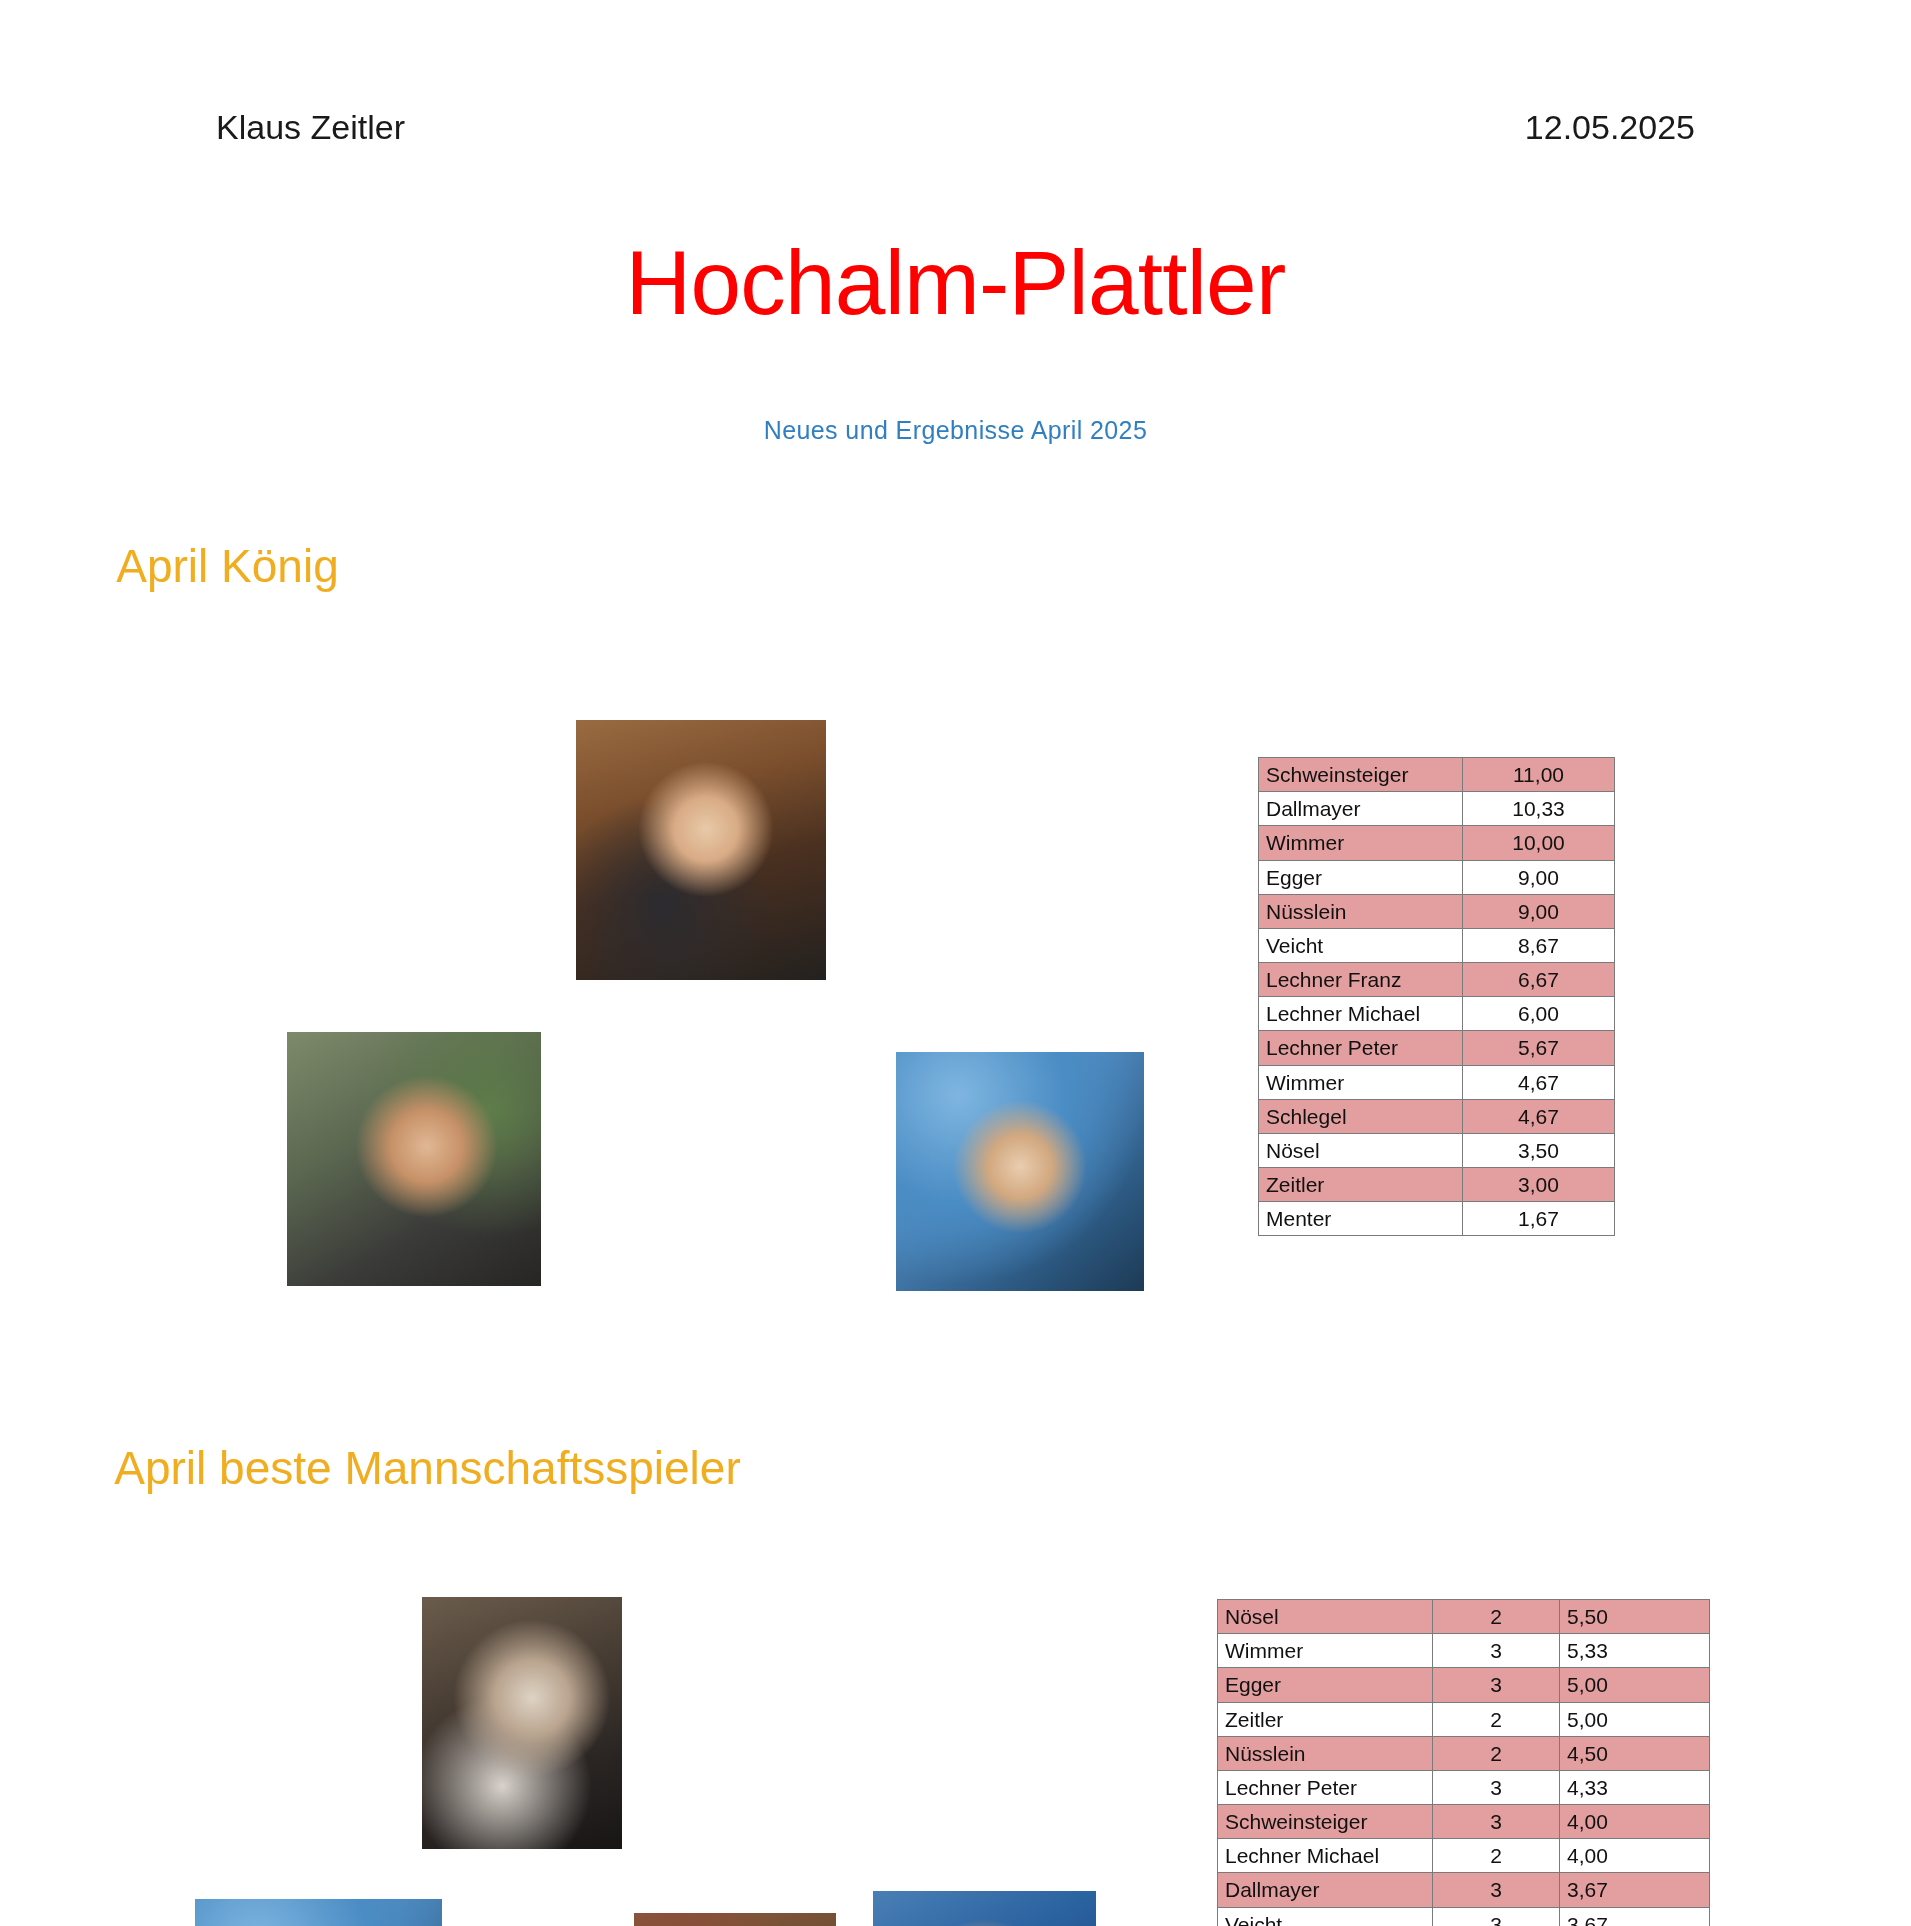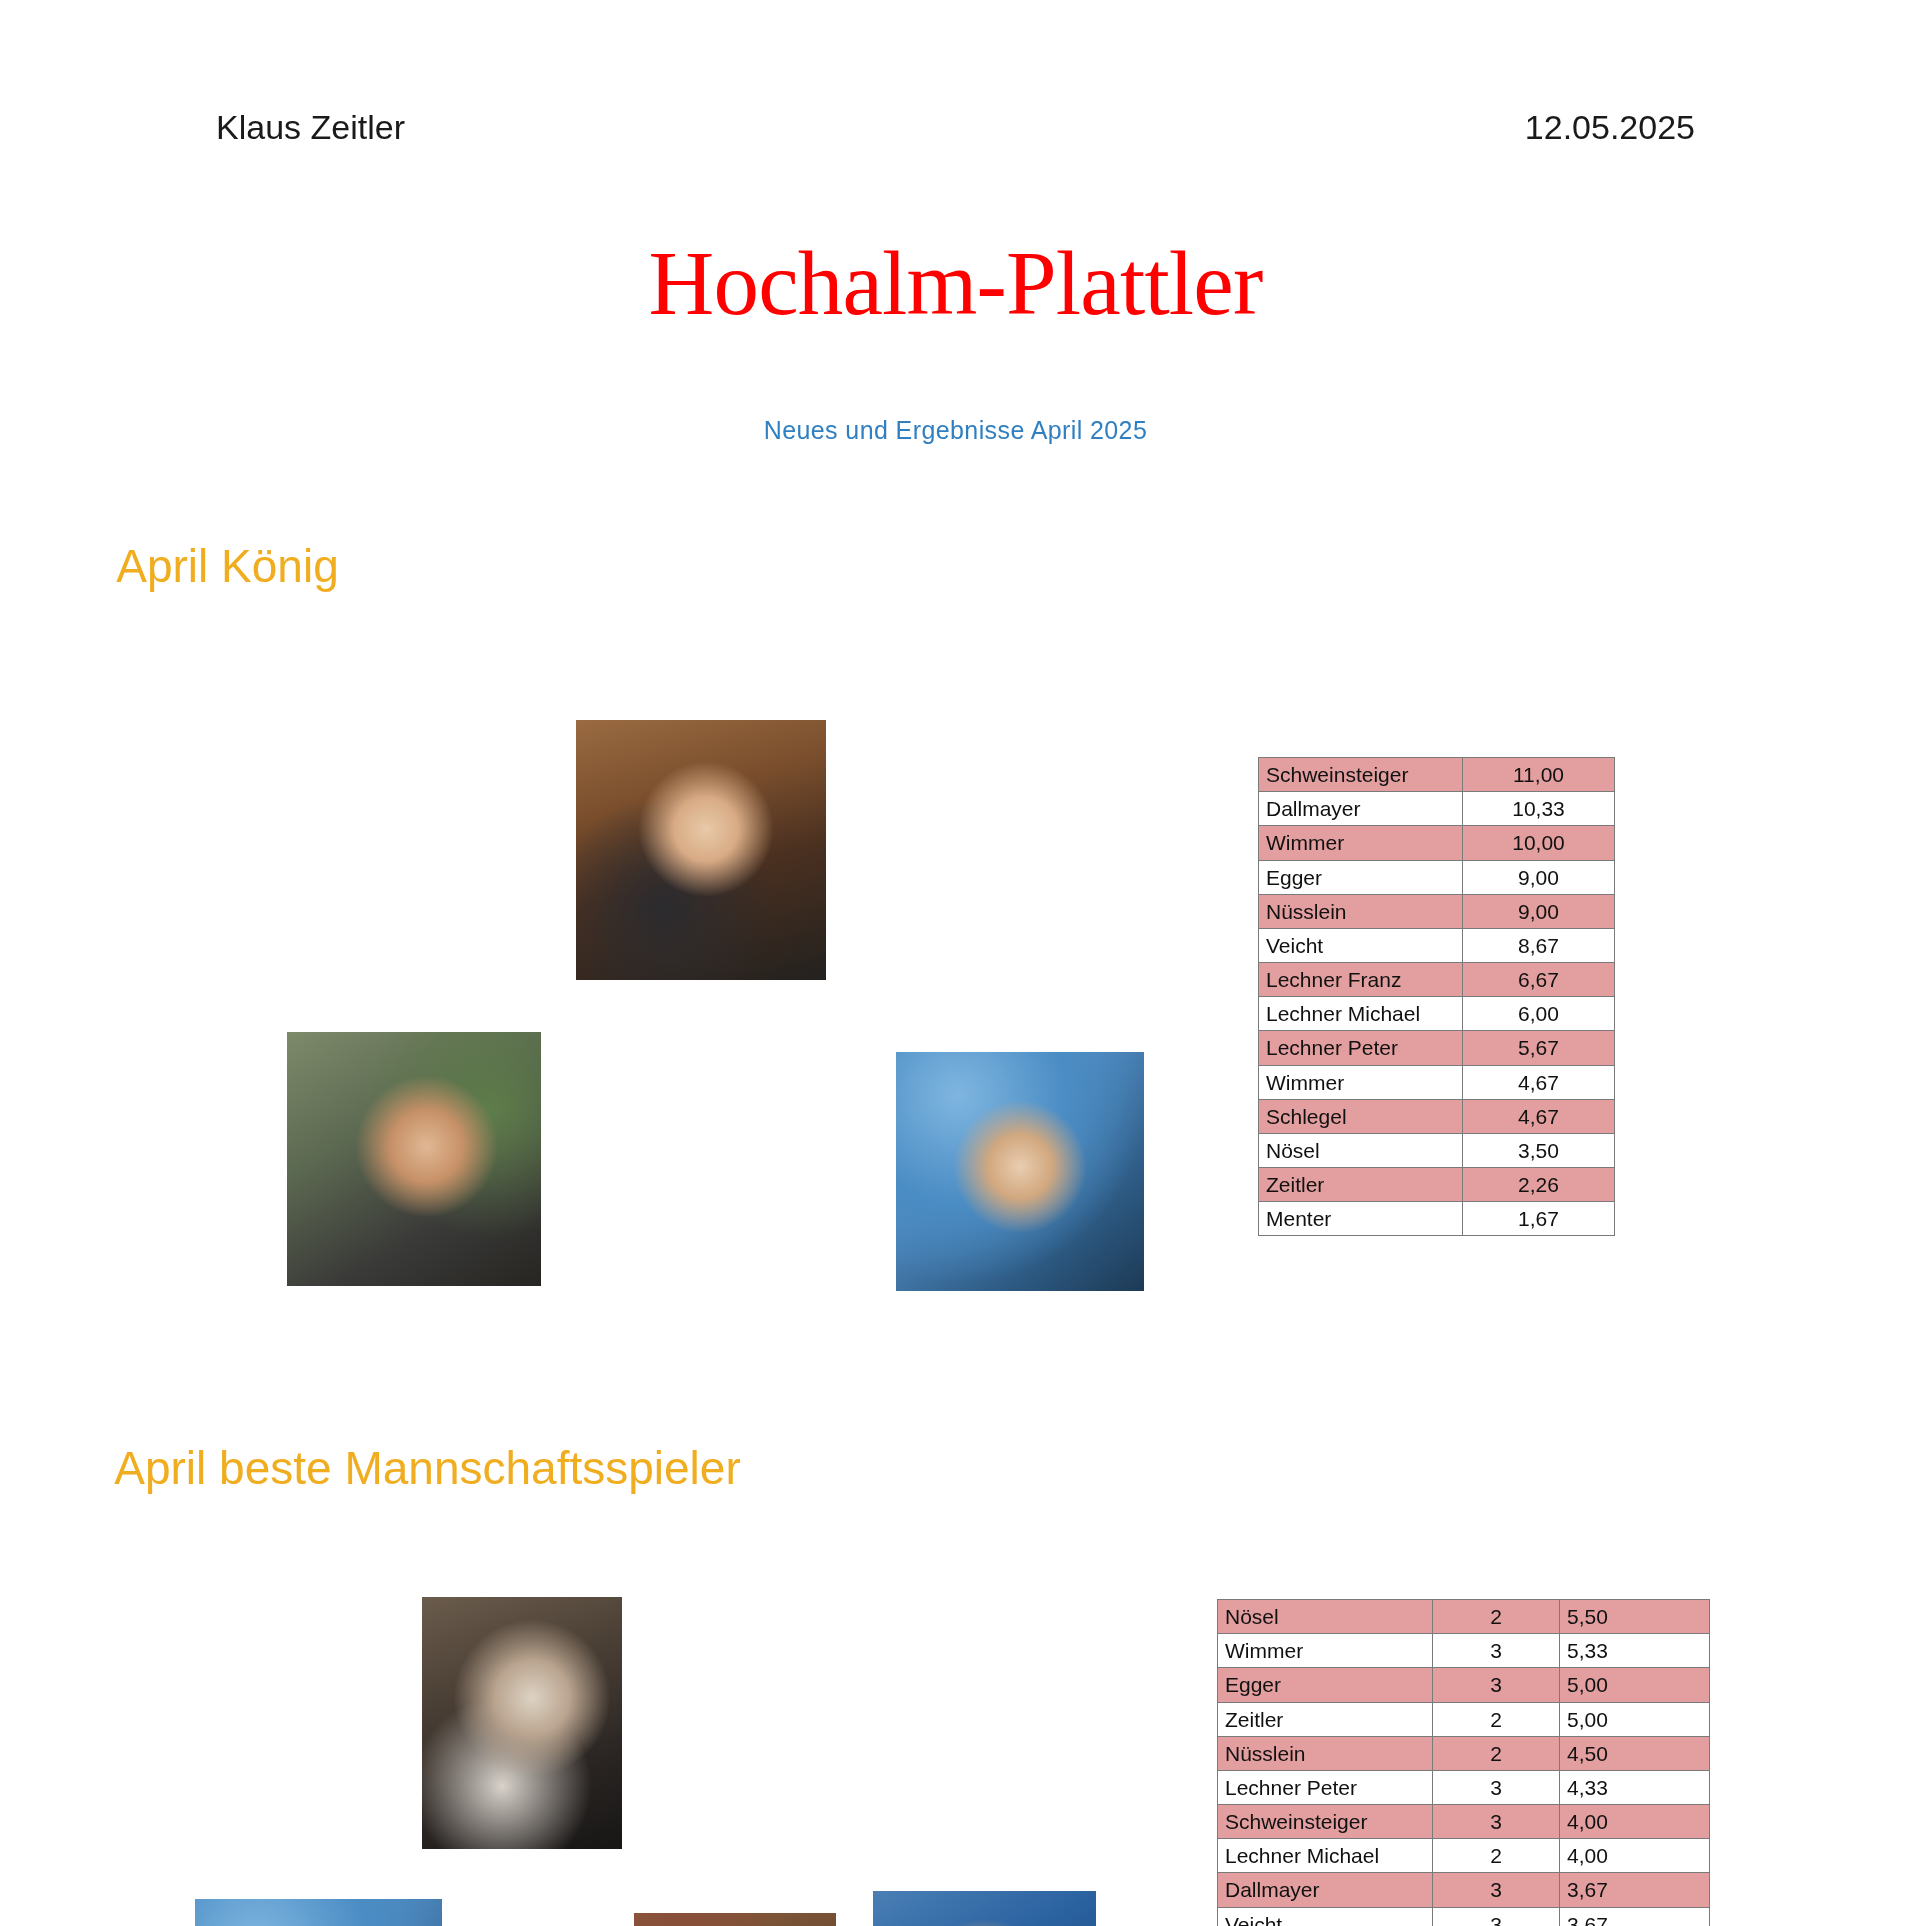--- a/index.html
+++ b/index.html
@@ -36,21 +36,20 @@
   .main-title {
     position: absolute;
     top: 231px;
     left: 0;
     width: 100%;
     text-align: center;
     font-size: 91px;
     color: #ff0000;
     font-weight: 400;
     letter-spacing: -0.8px;
-    font-family: Liberation Serif, serif;
   }
   .subtitle {
     position: absolute;
     top: 416px;
     left: 0;
     width: 100%;
     text-align: center;
     font-size: 25px;
     color: #2f7fc1;
     letter-spacing: 0.4px;
@@ -222,21 +221,21 @@
         <tr class="alt">
           <td class="name">Schlegel</td>
           <td class="num">4,67</td>
         </tr>
         <tr>
           <td class="name">Nösel</td>
           <td class="num">3,50</td>
         </tr>
         <tr class="alt">
           <td class="name">Zeitler</td>
-          <td class="num">2,26</td>
+          <td class="num">3,00</td>
         </tr>
         <tr>
           <td class="name">Menter</td>
           <td class="num">1,67</td>
         </tr>
       </tbody>
   </table>
 
   <div class="section-title s2">April beste Mannschaftsspieler</div>
 

